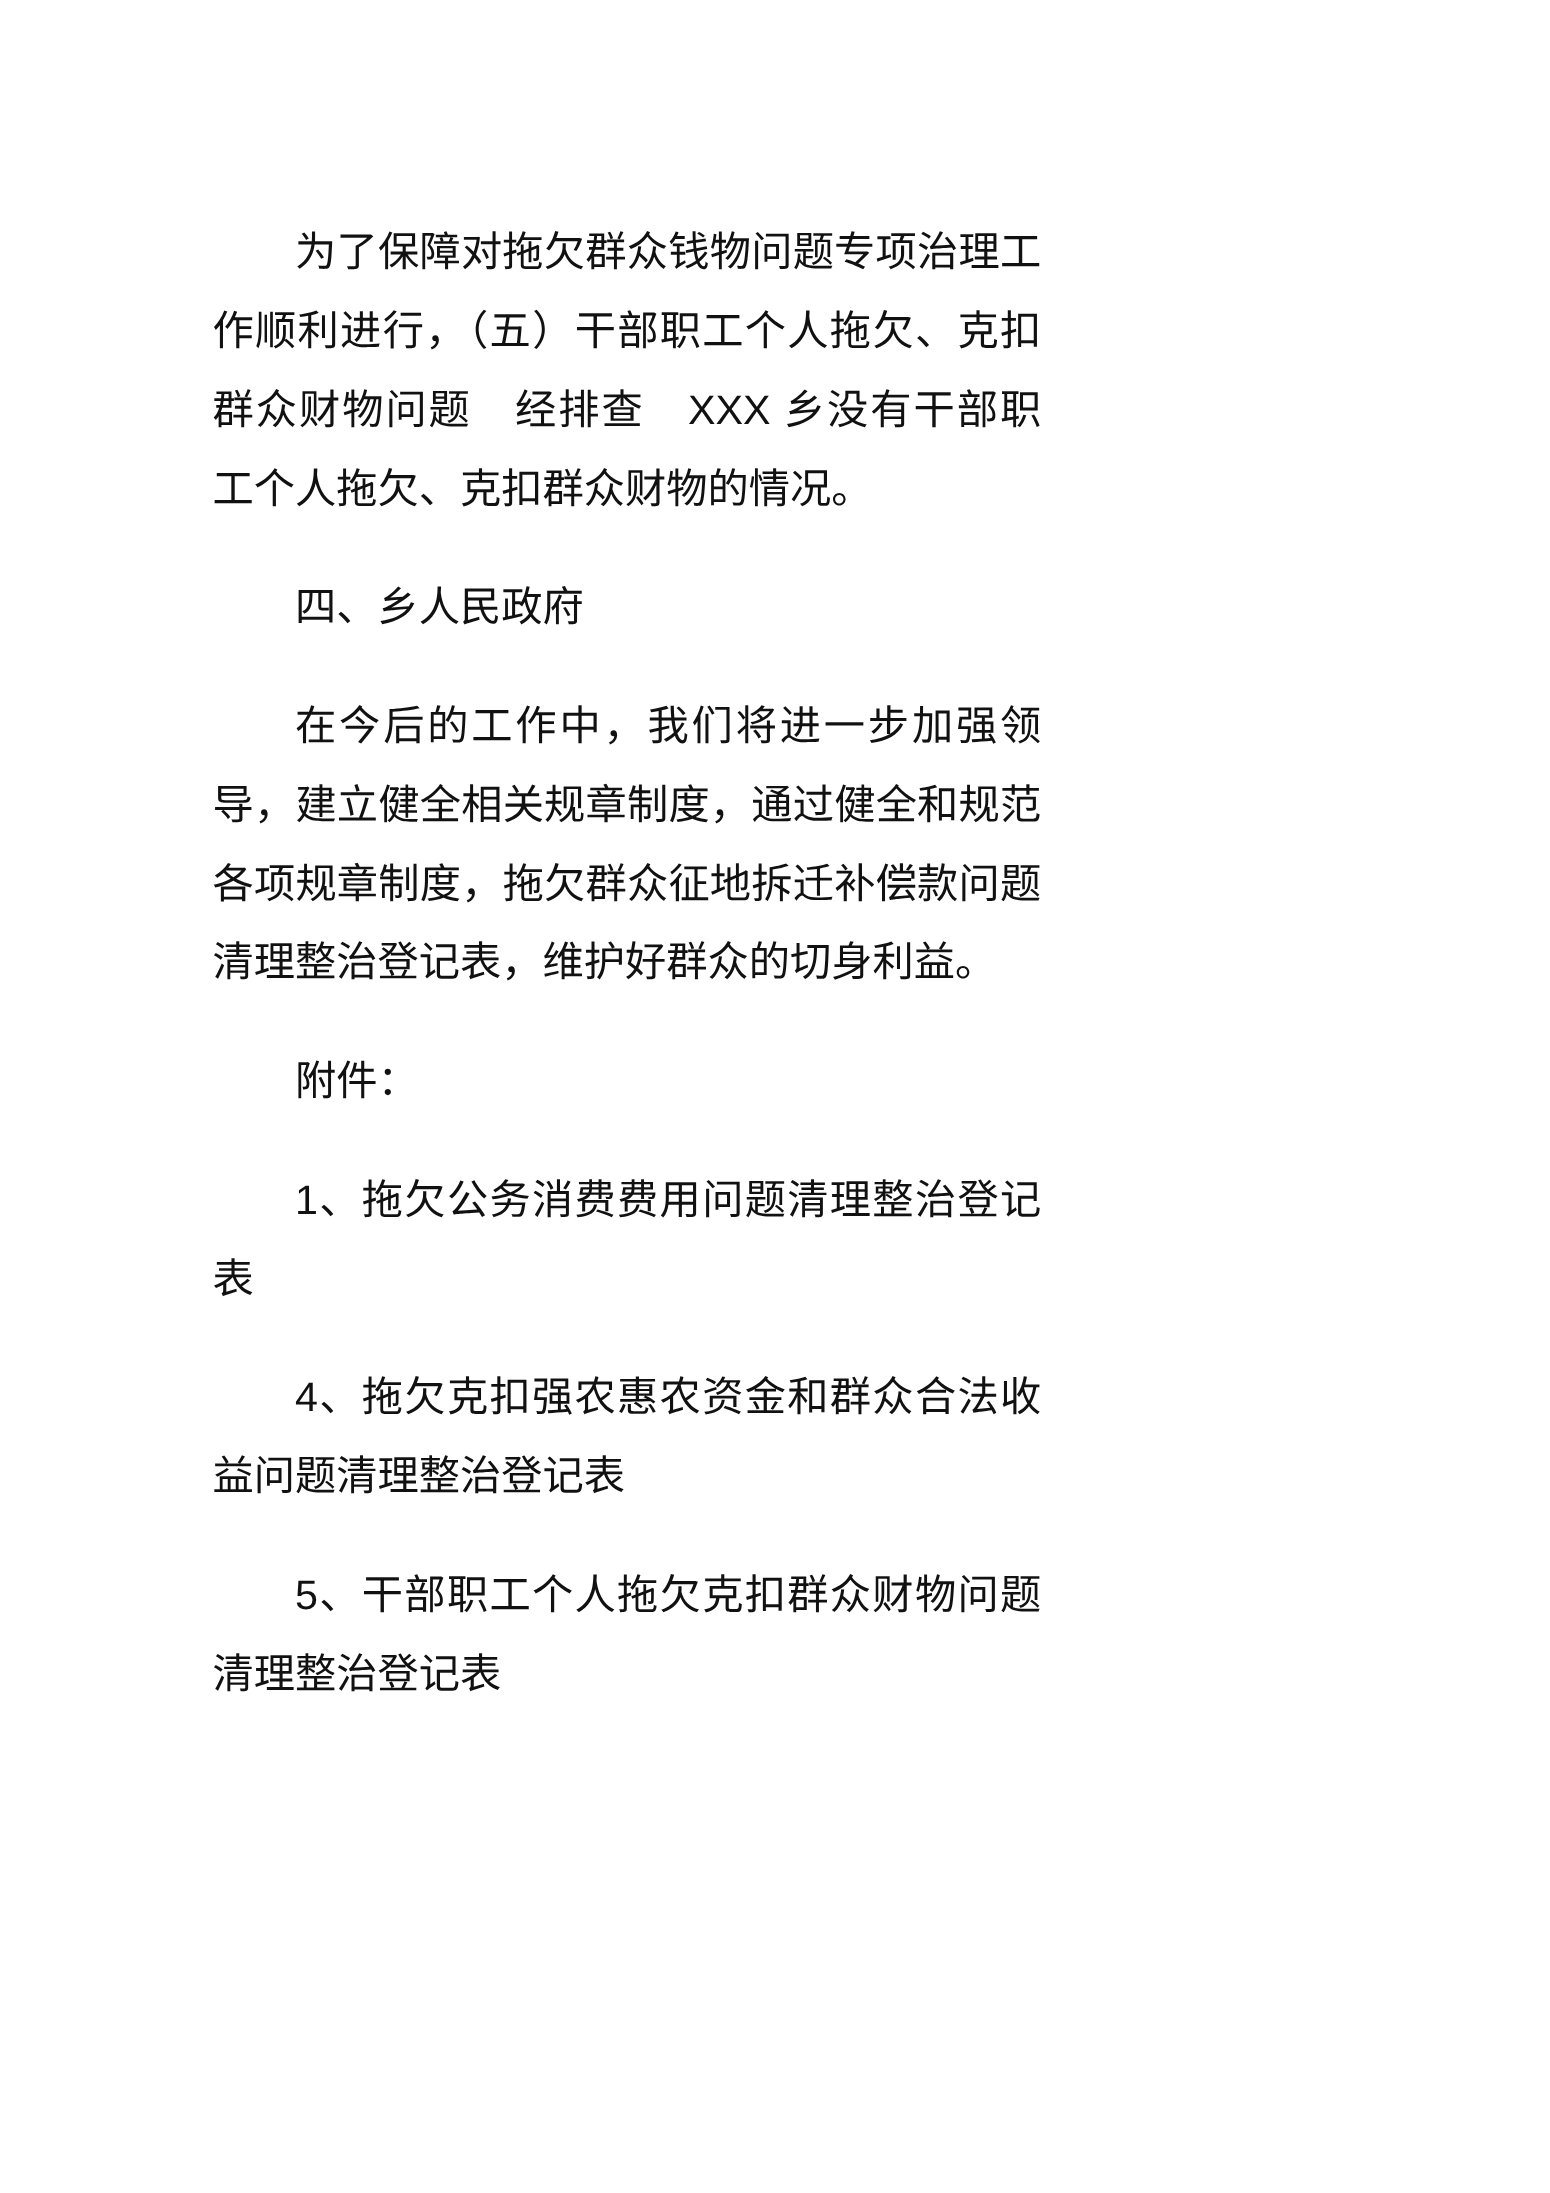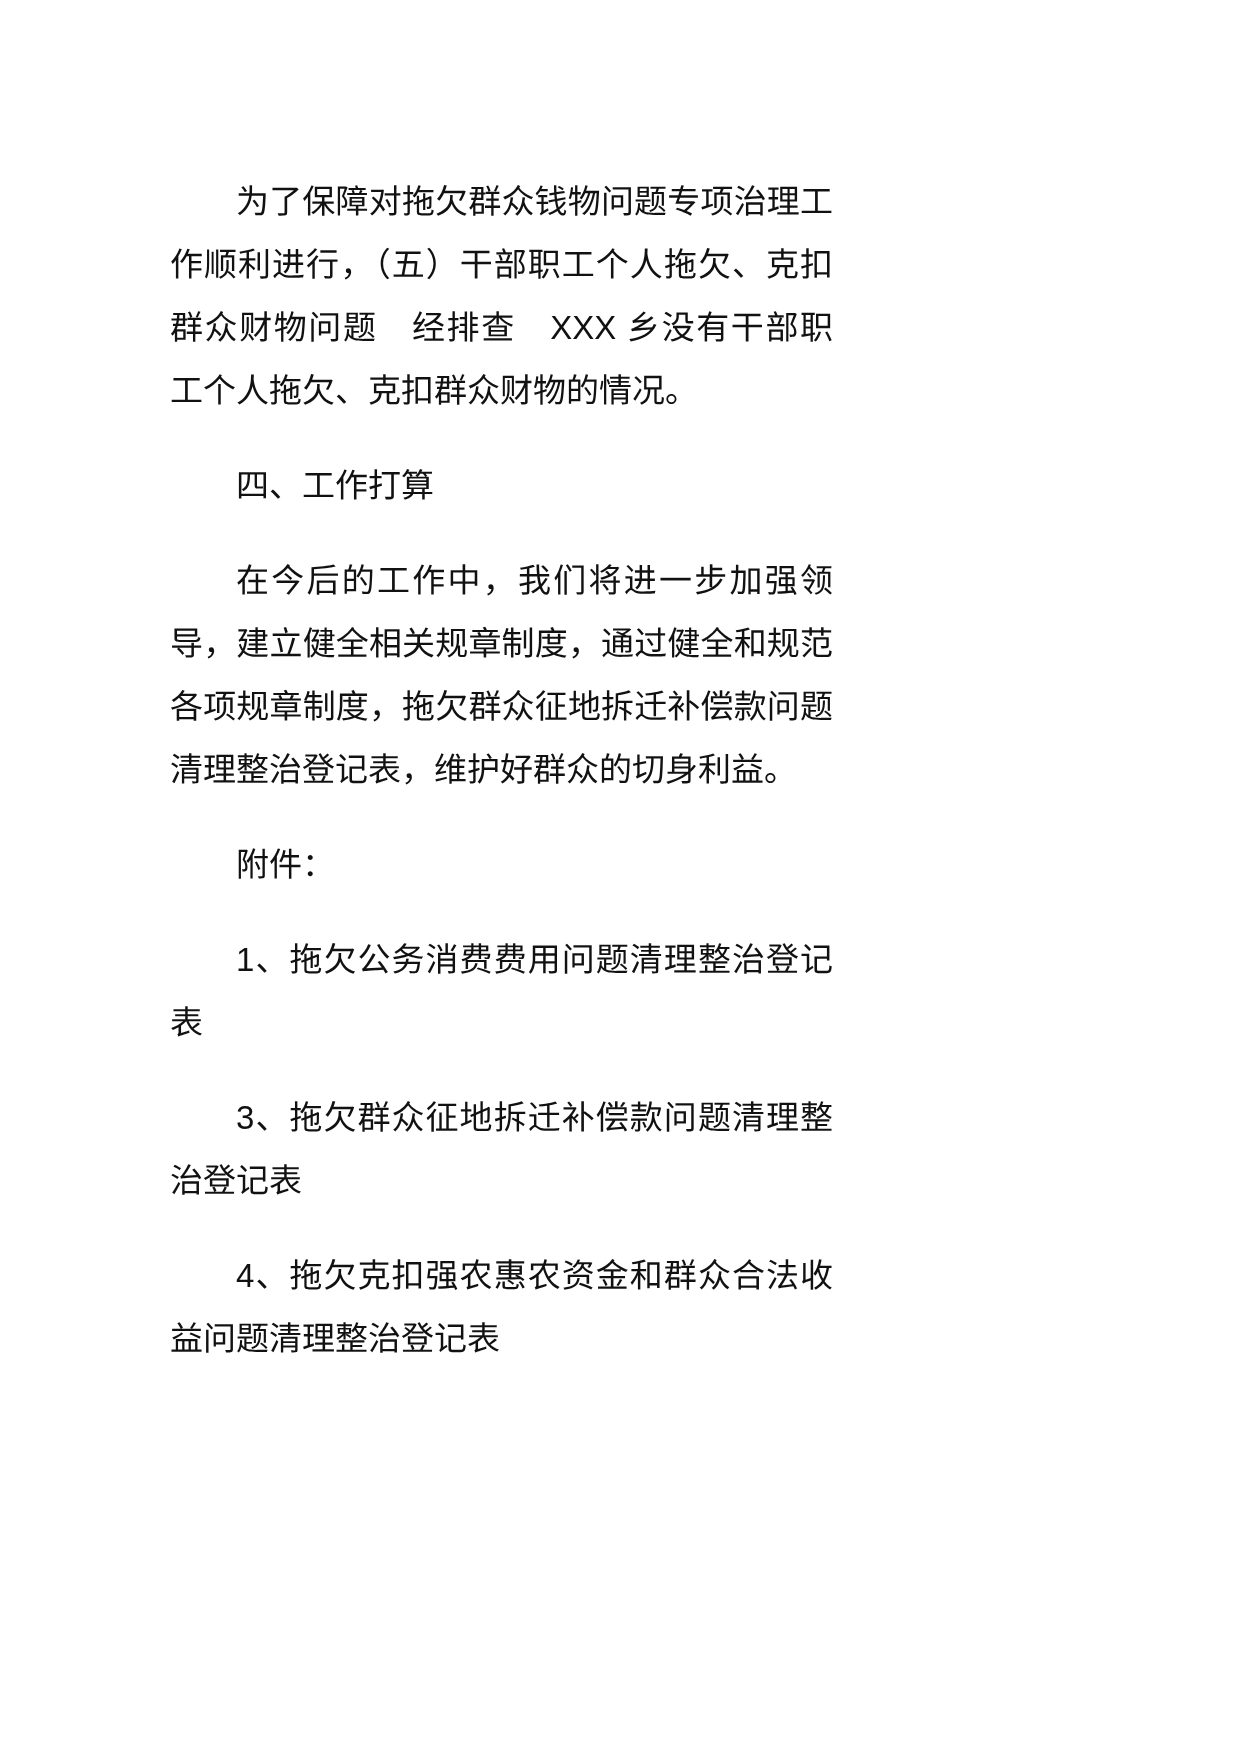--- a/index.html
+++ b/index.html
@@ -25,19 +25,19 @@
     text-align: justify;
     word-break: normal;
     overflow-wrap: break-word;
   }
 </style>
 </head>
 <body>
 
 <div class="page">
   <p>为了保障对拖欠群众钱物问题专项治理工作顺利进行，（五）干部职工个人拖欠、克扣群众财物问题　经排查　XXX 乡没有干部职工个人拖欠、克扣群众财物的情况。</p>
-  <p>四、工作打算</p>
+  <p>四、乡人民政府</p>
   <p>在今后的工作中，我们将进一步加强领导，建立健全相关规章制度，通过健全和规范各项规章制度，拖欠群众征地拆迁补偿款问题清理整治登记表，维护好群众的切身利益。</p>
   <p>附件：</p>
   <p>1、拖欠公务消费费用问题清理整治登记表</p>
-  <p>3、拖欠群众征地拆迁补偿款问题清理整治登记表</p>
   <p>4、拖欠克扣强农惠农资金和群众合法收益问题清理整治登记表</p>
+  <p>5、干部职工个人拖欠克扣群众财物问题清理整治登记表</p>
 </div>
 
 </body></html>

